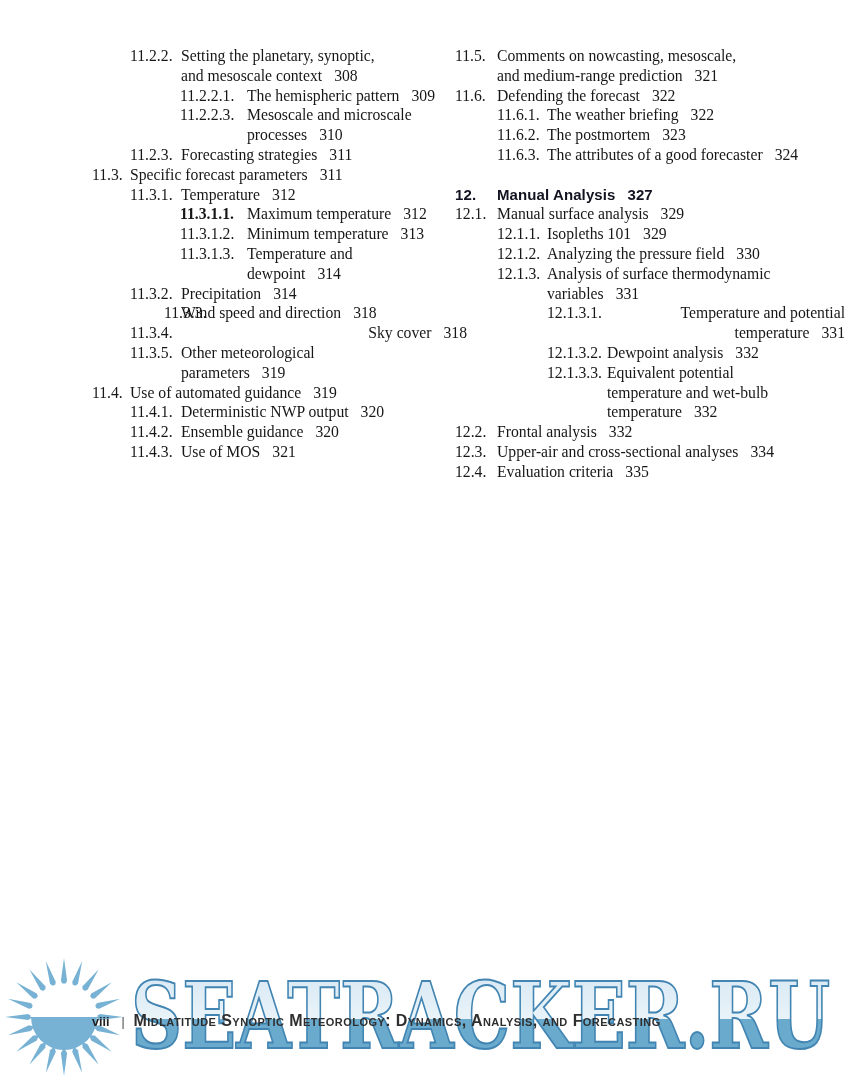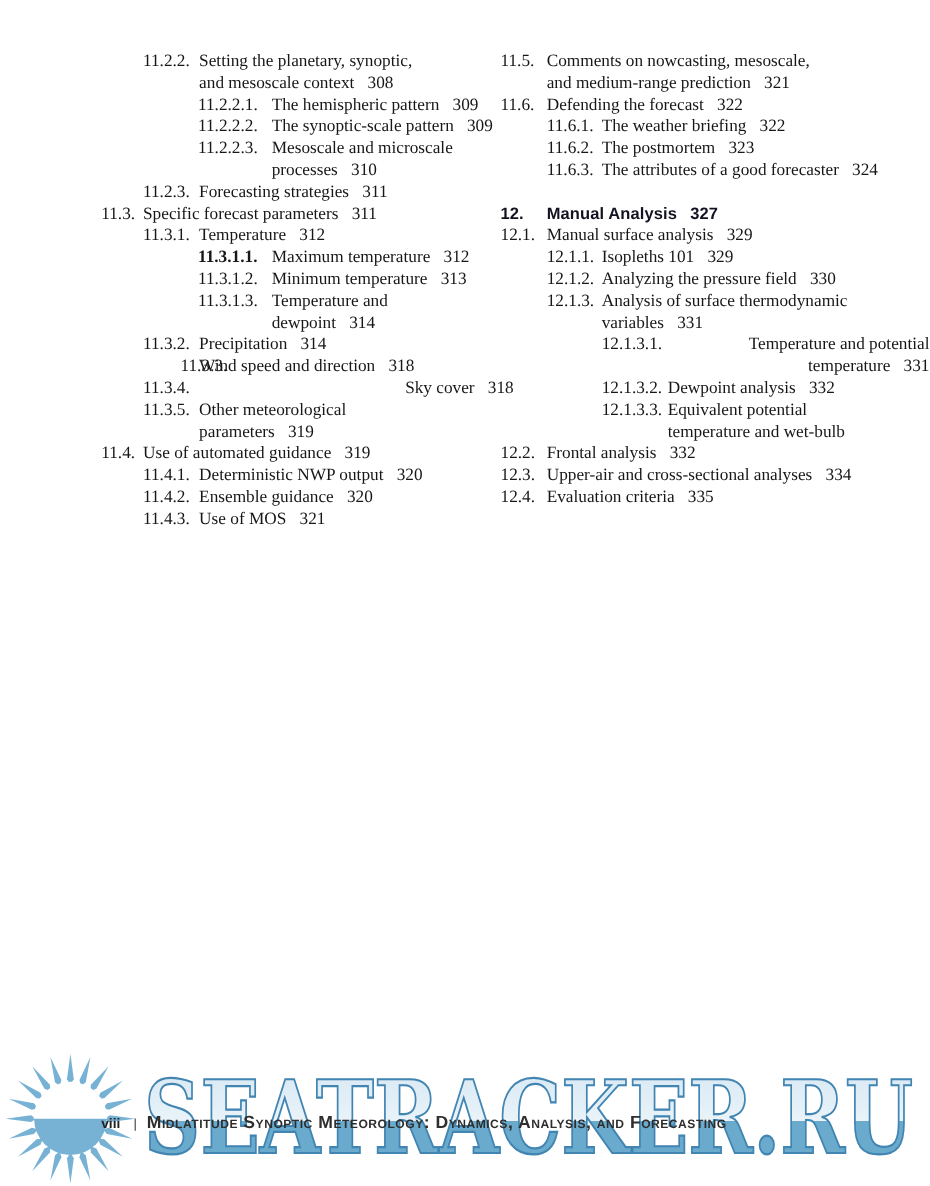--- a/index.html
+++ b/index.html
@@ -71,24 +71,20 @@
       <div class="entry" style="padding-left: 89px;">
         <span class="num" style="left: 38px;">11.2.2.</span>
         <div class="tline">Setting the planetary, synoptic,</div>
         <div class="tline">and mesoscale context<span class="pgap"></span><span>308</span></div>
       </div>
       <div class="entry" style="padding-left: 155px;">
         <span class="num" style="left: 88px;">11.2.2.1.</span>
         <div class="tline">The hemispheric pattern<span class="pgap"></span><span>309</span></div>
       </div>
       <div class="entry" style="padding-left: 155px;">
-        <span class="num" style="left: 88px;">11.2.2.2.</span>
-        <div class="tline">The synoptic-scale pattern<span class="pgap"></span><span>309</span></div>
-      </div>
-      <div class="entry" style="padding-left: 155px;">
         <span class="num" style="left: 88px;">11.2.2.3.</span>
         <div class="tline">Mesoscale and microscale</div>
         <div class="tline">processes<span class="pgap"></span><span>310</span></div>
       </div>
       <div class="entry" style="padding-left: 89px;">
         <span class="num" style="left: 38px;">11.2.3.</span>
         <div class="tline">Forecasting strategies<span class="pgap"></span><span>311</span></div>
       </div>
       <div class="entry" style="padding-left: 38px;">
         <span class="num" style="left: 0px;">11.3.</span>
@@ -194,20 +190,21 @@
         <div class="tline">temperature<span class="pgap"></span><span>331</span></div>
       </div>
       <div class="entry" style="padding-left: 152px;">
         <span class="num" style="left: 92px;">12.1.3.2.</span>
         <div class="tline">Dewpoint analysis<span class="pgap"></span><span>332</span></div>
       </div>
       <div class="entry" style="padding-left: 152px;">
         <span class="num" style="left: 92px;">12.1.3.3.</span>
         <div class="tline">Equivalent potential</div>
         <div class="tline">temperature and wet-bulb</div>
+        <div class="tline">temperature<span class="pgap"></span><span>332</span></div>
       </div>
       <div class="entry" style="padding-left: 42px;">
         <span class="num" style="left: 0px;">12.2.</span>
         <div class="tline">Frontal analysis<span class="pgap"></span><span>332</span></div>
       </div>
       <div class="entry" style="padding-left: 42px;">
         <span class="num" style="left: 0px;">12.3.</span>
         <div class="tline">Upper-air and cross-sectional analyses<span class="pgap"></span><span>334</span></div>
       </div>
       <div class="entry" style="padding-left: 42px;">

